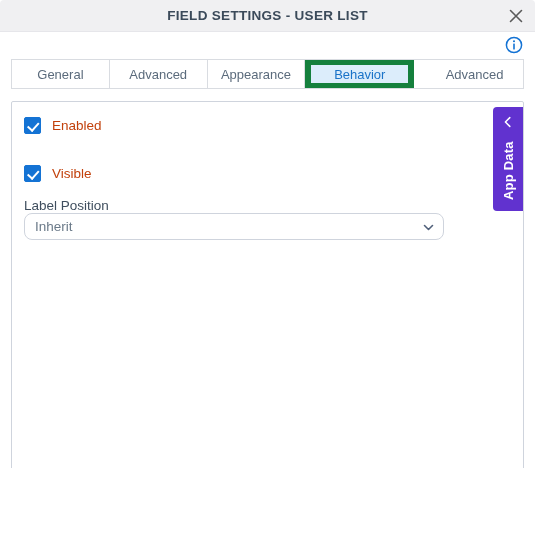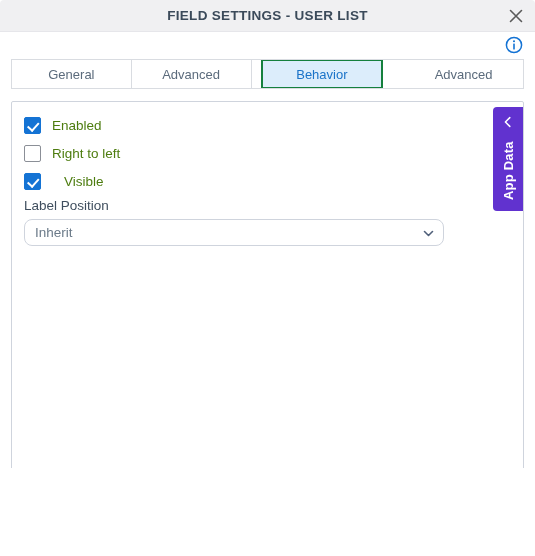--- a/index.html
+++ b/index.html
@@ -95,22 +95,22 @@
     border-right: 1px solid #d9dce1;
     box-sizing: border-box;
     cursor: pointer;
     background: #ffffff;
     height: 100%;
   }
   .tab:last-child { border-right: none; padding-left: 12px; }
   .tab.active {
     background: #dcedfb;
     color: #1a73c8;
-    border: 2px solid #15803d;
-    margin: -1px 9px;
+    border: 6px solid #15803d;
+    margin: -1px 0;
     height: calc(100% + 2px);
   }
 
   
   .content-panel {
     position: absolute;
     left: 11px;
     top: 101px;
     width: 513px;
     height: 421px;
@@ -124,21 +124,21 @@
   .chk-row {
     position: absolute;
     left: 12px;
     display: flex;
     align-items: center;
     height: 20px;
     cursor: pointer;
   }
   .chk-row.r0 { top: 13px; }
   .chk-row.r1 { top: 41px; }
-  .chk-row.r2 { top: 69px; gap: 12px; }
+  .chk-row.r2 { top: 61px; }
 
   .chk-box {
     width: 17px;
     height: 17px;
     border-radius: 2px;
     box-sizing: border-box;
     position: relative;
     flex: 0 0 auto;
   }
   .chk-box.checked {
@@ -156,35 +156,34 @@
     top: 2px;
     width: 4.5px;
     height: 8.5px;
     border: solid #ffffff;
     border-width: 0 2px 2px 0;
     transform: rotate(42deg);
   }
   .chk-label {
     margin-left: 11px;
     font-size: 13.5px;
-    color: #4d7c0f;
+    color: #c2410c;
     white-space: nowrap;
   }
 
   
   .field-group {
     position: absolute;
     left: 12px;
     top: 96px;
     width: 420px;
   }
   .field-label {
     font-size: 13.5px;
     color: #3f4e5e;
-    margin-bottom: 6px;
     display: block;
   }
   .select-wrap {
     position: relative;
     width: 420px;
     height: 27px;
     border: 1px solid #cfd4dd;
     border-radius: 8px;
     box-sizing: border-box;
     background: #ffffff;
@@ -263,35 +262,32 @@
     <svg width="18" height="18" viewBox="0 0 18 18">
       <circle cx="9" cy="9" r="7.6" fill="none" stroke="#1473d4" stroke-width="1.5"></circle>
       <circle cx="9" cy="5.3" r="1.05" fill="#1473d4"></circle>
       <rect x="8.2" y="7.4" width="1.6" height="6" rx="0.5" fill="#1473d4"></rect>
     </svg>
   </div>
 
   <div class="tabs">
     <div class="tab">General</div>
     <div class="tab">Advanced</div>
+    <div class="tab">Appearance</div>
     <div class="tab active">Behavior</div>
     <div class="tab">Advanced</div>
   </div>
 
   <div class="content-panel">
 
     <div class="chk-row r0">
       <span class="chk-box checked"></span>
       <span class="chk-label">Enabled</span>
     </div>
 
-    <div class="chk-row r1">
-      <span class="chk-box unchecked"></span>
-      <span class="chk-label">Right to left</span>
-    </div>
 
     <div class="chk-row r2">
       <span class="chk-box checked"></span>
       <span class="chk-label">Visible</span>
     </div>
 
     <div class="field-group">
       <span class="field-label">Label Position</span>
       <div class="select-wrap">
         <span class="select-value">Inherit</span>

